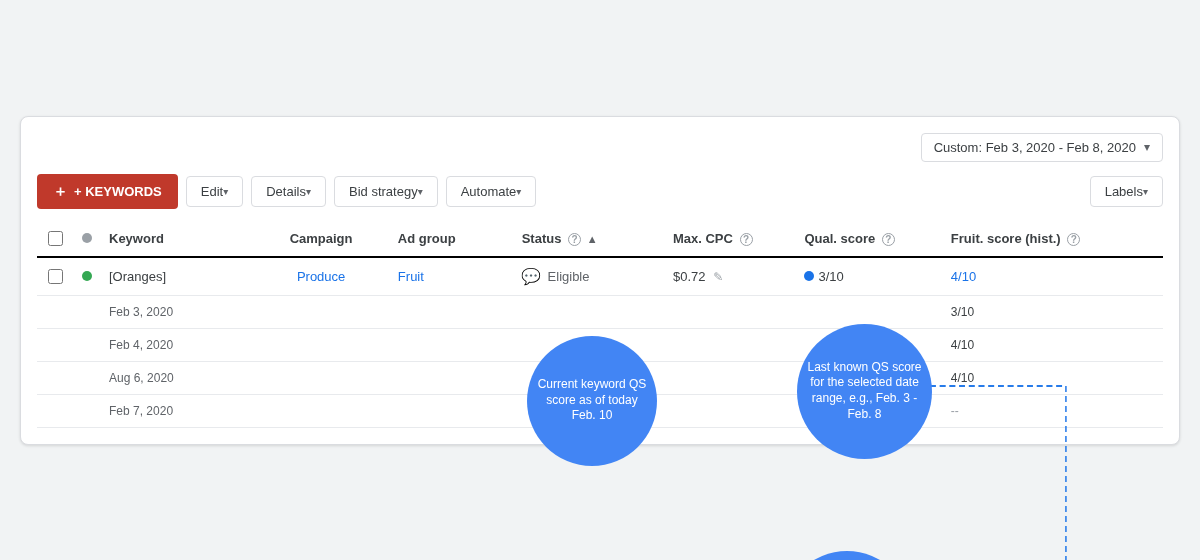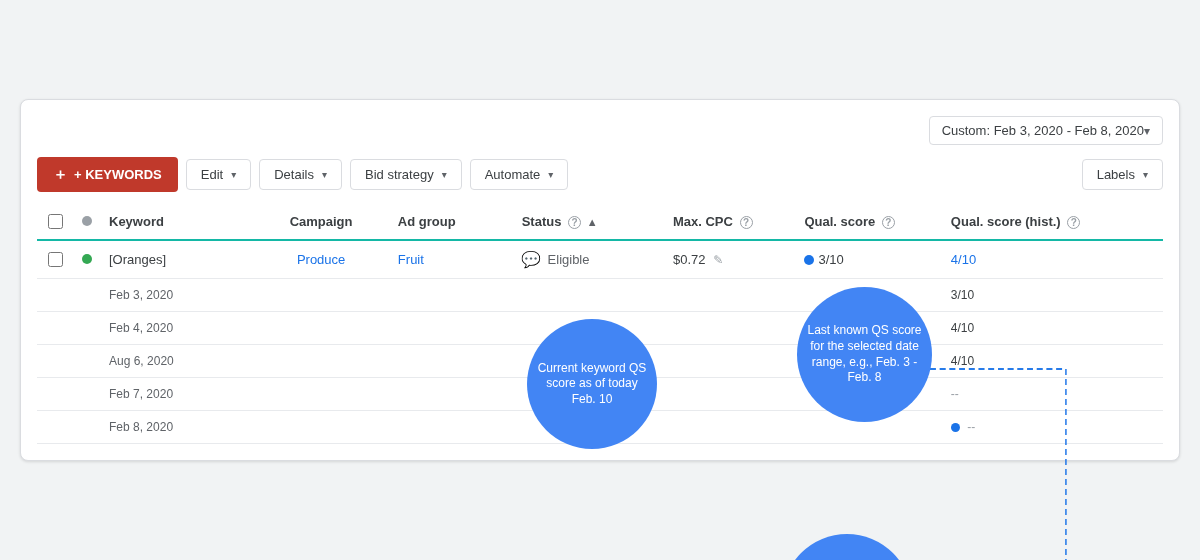--- a/index.html
+++ b/index.html
@@ -29,21 +29,21 @@
     .date-picker {
       border: 1px solid #dadce0;
       border-radius: 4px;
       padding: 6px 12px;
       font-size: 13px;
       color: #3c4043;
       background: #fff;
       cursor: pointer;
       display: flex;
       align-items: center;
-      gap: 0;
+      gap: 8px;
     }
     .date-picker .arrow { color: #5f6368; font-size: 12px; }
     
     .toolbar {
       display: flex;
       align-items: center;
       gap: 8px;
       margin-bottom: 0;
       padding-bottom: 12px;
     }
@@ -65,21 +65,21 @@
     .btn-outline {
       background: #fff;
       border: 1px solid #dadce0;
       border-radius: 4px;
       padding: 7px 14px;
       font-size: 13px;
       color: #3c4043;
       cursor: pointer;
       display: flex;
       align-items: center;
-      gap: 8px;
+      gap: 0;
       white-space: nowrap;
     }
     .btn-outline .caret { font-size: 10px; color: #5f6368; }
     .btn-search-terms {
       background: #fff;
       border: 1px solid #dadce0;
       border-radius: 4px;
       padding: 7px 14px;
       font-size: 13px;
       color: #9aa0a6;
@@ -90,21 +90,21 @@
     .table-wrap {
       overflow: visible;
       position: relative;
     }
     table {
       width: 100%;
       border-collapse: collapse;
       font-size: 13px;
     }
     thead tr {
-      border-bottom: 2px solid #14b8a6;
+      border-bottom: 2px solid #000000;
     }
     thead th {
       padding: 10px 8px;
       text-align: left;
       font-weight: 600;
       color: #3c4043;
       white-space: nowrap;
       background: #fff;
     }
     thead th .help {
@@ -195,21 +195,21 @@
       font-weight: 500;
       line-height: 1.3;
       padding: 8px;
     }
     .circle-blue-1 {
       width: 130px; height: 130px;
       top: 115px; left: 490px;
     }
     .circle-blue-2 {
       width: 135px; height: 135px;
-      top: 83px; left: 760px;
+      top: 103px; left: 760px;
     }
     .circle-blue-3 {
       width: 130px; height: 130px;
       top: 330px; left: 745px;
     }
     .dashed-line-overlay {
       position: absolute;
       top: 155px;
       left: 0;
       width: 100%;
@@ -296,21 +296,21 @@
           </th>
           <th class="col-maxcpc">
             <span>Max. CPC</span>
             <span class="help">?</span>
           </th>
           <th class="col-qual">
             <span>Qual. score</span>
             <span class="help">?</span>
           </th>
           <th class="col-qualhist">
-            <span>Qual. score (hist.)</span>
+            <span>Fruit. score (hist.)</span>
             <span class="help">?</span>
           </th>
         </tr>
       </thead>
       <tbody>
 
         <tr>
           <td class="col-checkbox">
             <div class="checkbox-wrapper">
               <input type="checkbox" style="">
@@ -385,34 +385,20 @@
         <tr class="date-row">
           <td></td>
           <td></td>
           <td><span>Feb 7, 2020</span></td>
           <td></td>
           <td></td>
           <td></td>
           <td></td>
           <td></td>
           <td><span style="color:#9aa0a6;">--</span></td>
-        </tr>
-        <tr class="date-row">
-          <td></td>
-          <td></td>
-          <td><span>Feb 8, 2020</span></td>
-          <td></td>
-          <td></td>
-          <td></td>
-          <td></td>
-          <td></td>
-          <td>
-            <span style="display:inline-block;width:9px;height:9px;border-radius:50%;background:#1a73e8;margin-right:4px;vertical-align:middle;"></span>
-            <span style="color:#9aa0a6;">--</span>
-          </td>
         </tr>
       </tbody>
     </table>
 
     <svg class="dashed-line-overlay" viewBox="0 0 1160 320" preserveAspectRatio="none" style="position:absolute;top:155px;left:0;width:100%;height:320px;pointer-events:none;">
 
       <line x1="870" y1="10" x2="1060" y2="10" stroke="#1a73e8" stroke-width="1.5" stroke-dasharray="6,4"></line>
 
       <line x1="1060" y1="10" x2="1060" y2="285" stroke="#1a73e8" stroke-width="1.5" stroke-dasharray="6,4"></line>
 

